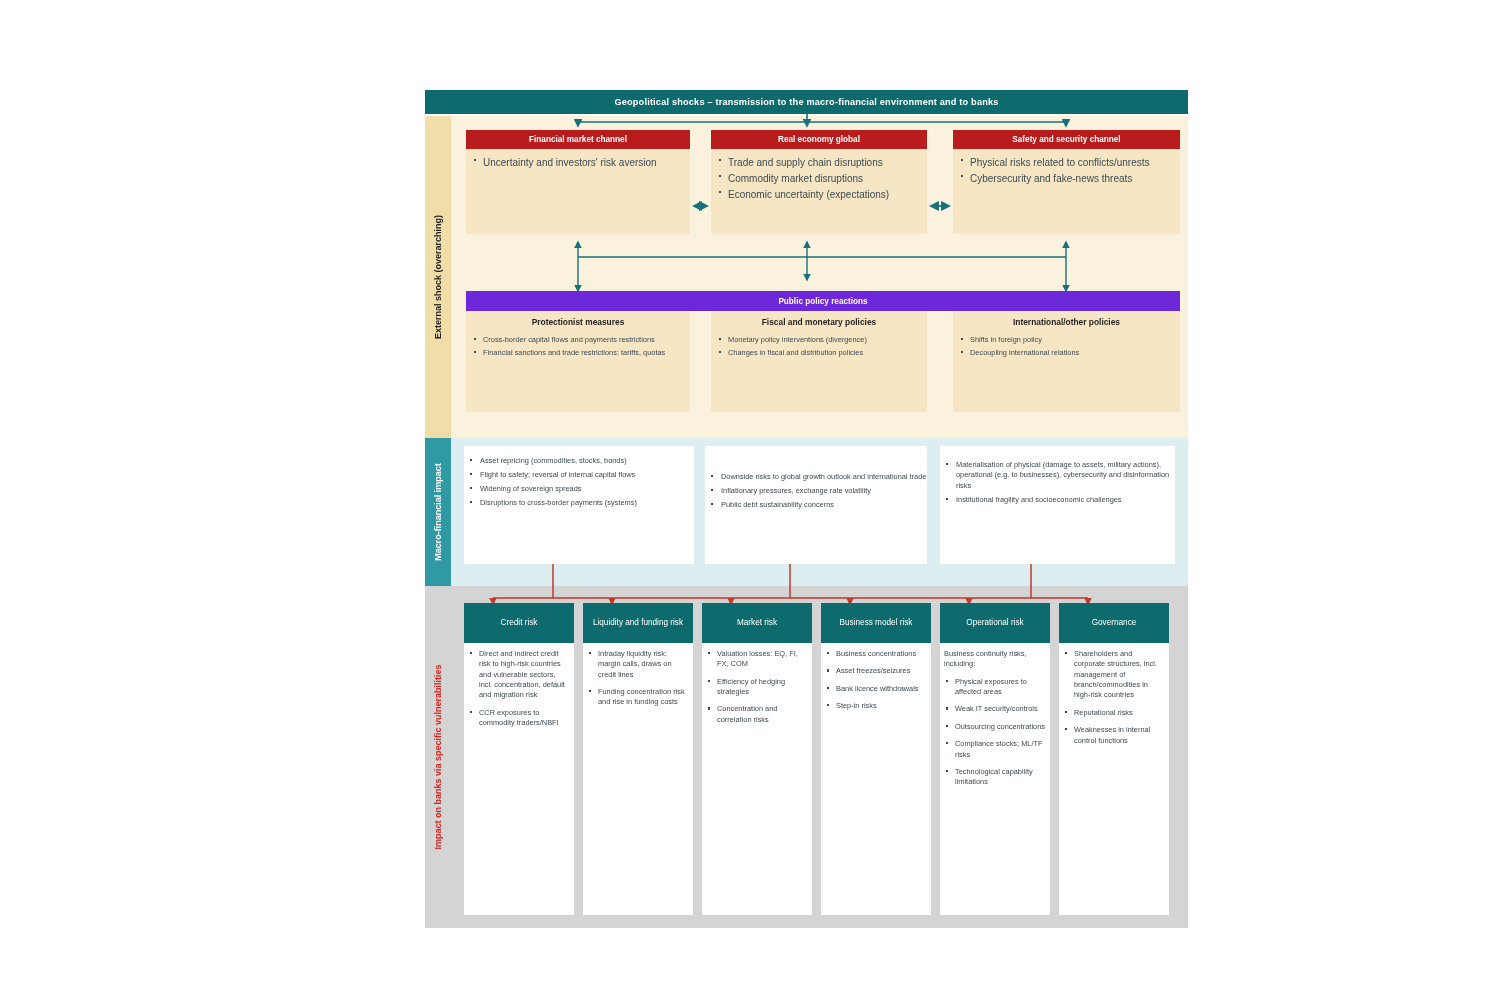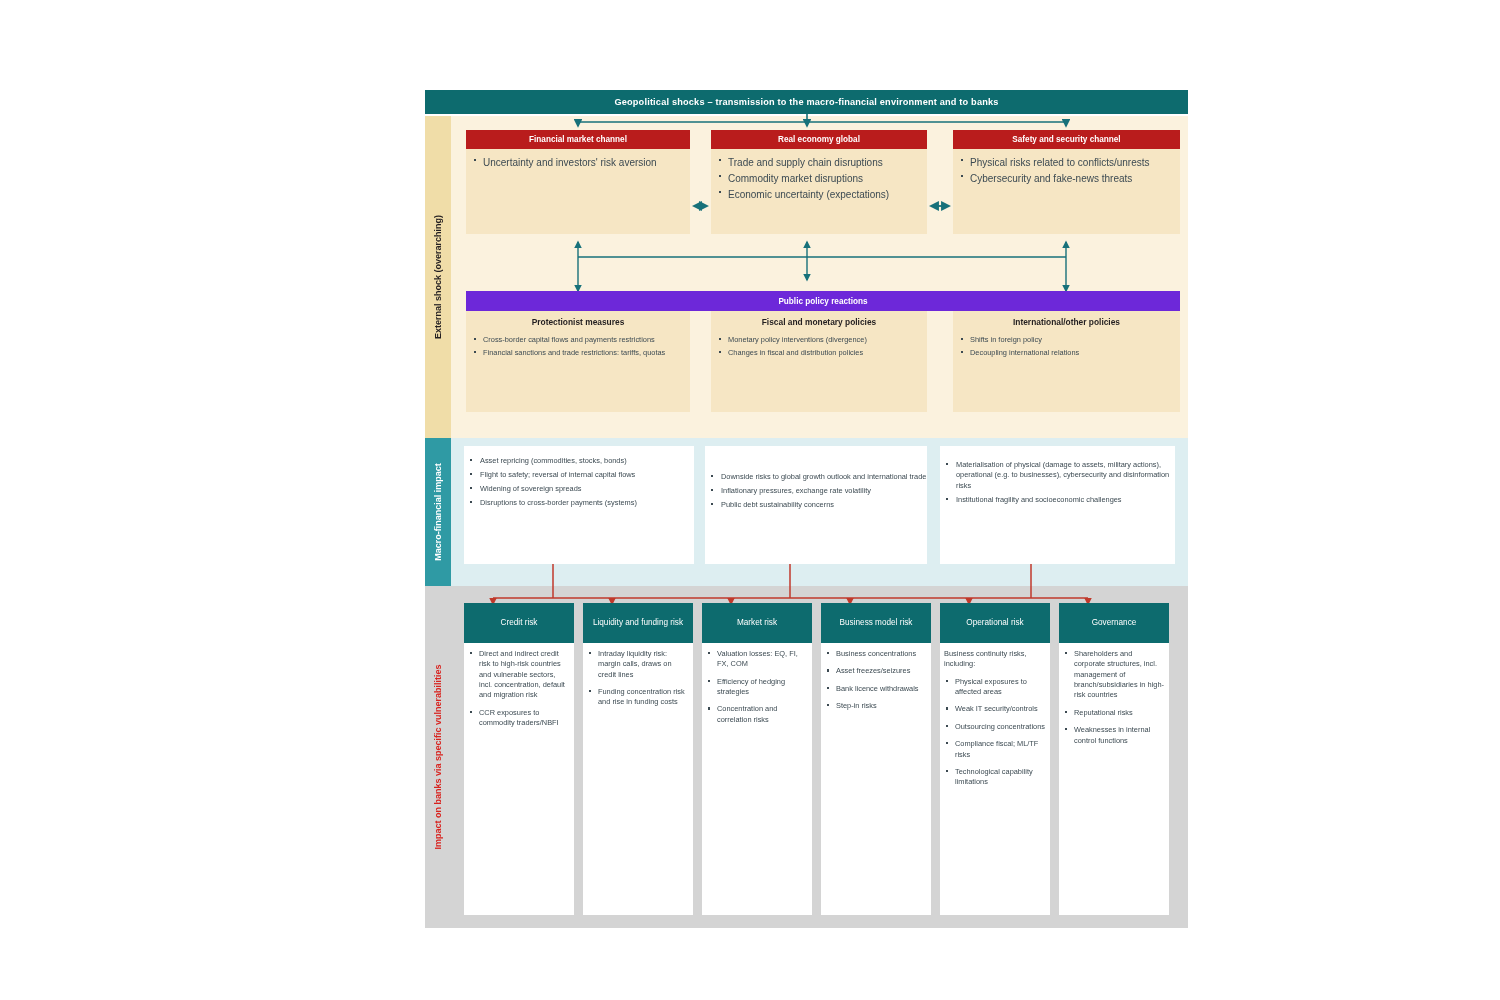--- a/index.html
+++ b/index.html
@@ -353,31 +353,31 @@
       </div>
 
       <div class="riskcol" id="rc4">
         <div class="rhead">Operational risk</div>
         <div class="rbody">
           <div class="rintro">Business continuity risks, including:</div>
           <ul>
             <li>Physical exposures to affected areas</li>
             <li>Weak IT security/controls</li>
             <li>Outsourcing concentrations</li>
-            <li>Compliance fiscal; ML/TF risks</li>
+            <li>Compliance stocks; ML/TF risks</li>
             <li>Technological capability limitations</li>
           </ul>
         </div>
       </div>
 
       <div class="riskcol" id="rc5">
         <div class="rhead">Governance</div>
         <div class="rbody">
           <ul>
-            <li>Shareholders and corporate structures, incl. management of branch/subsidiaries in high-risk countries</li>
+            <li>Shareholders and corporate structures, incl. management of branch/commodities in high-risk countries</li>
             <li>Reputational risks</li>
             <li>Weaknesses in internal control functions</li>
           </ul>
         </div>
       </div>
 
     </div>
 
   </div>
 </div>

